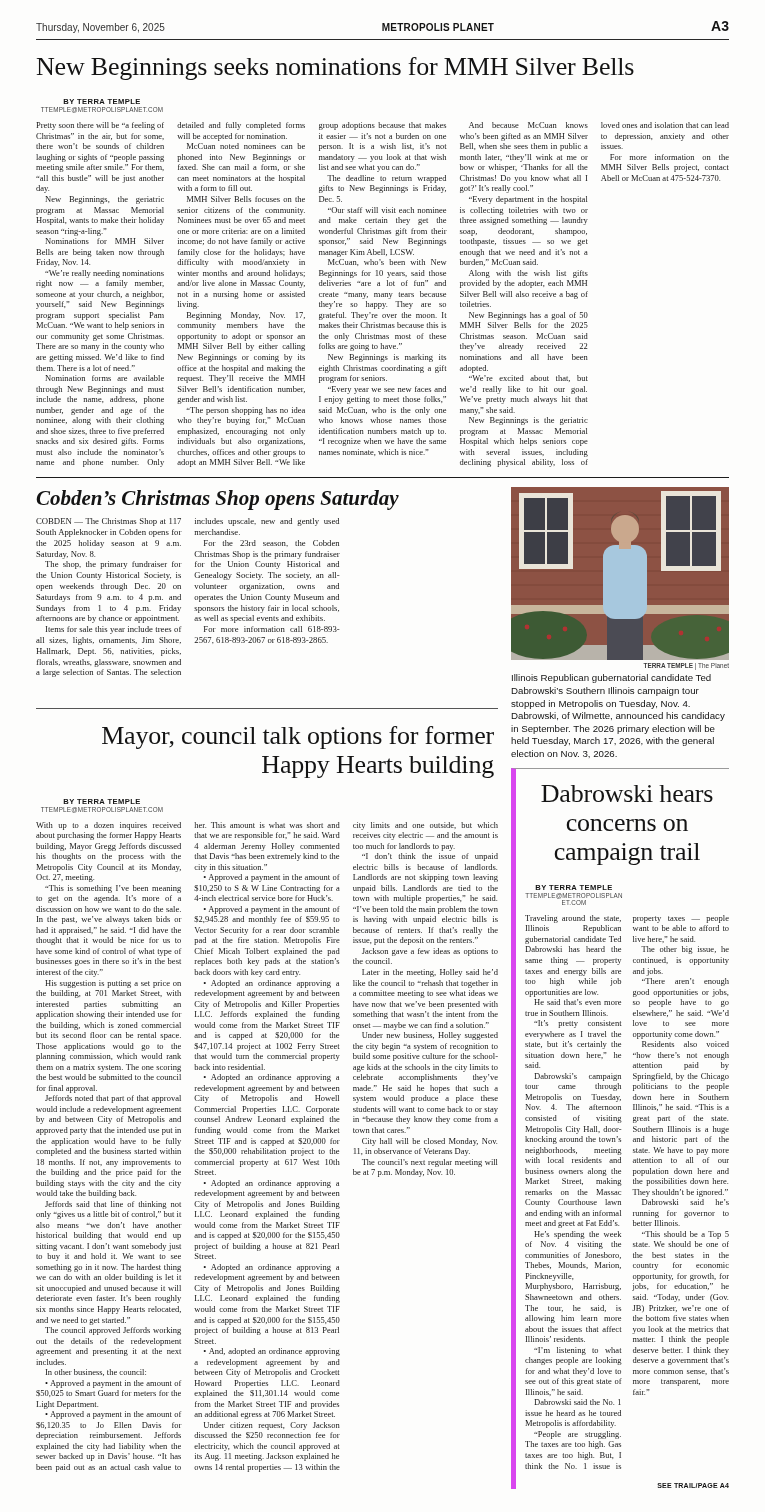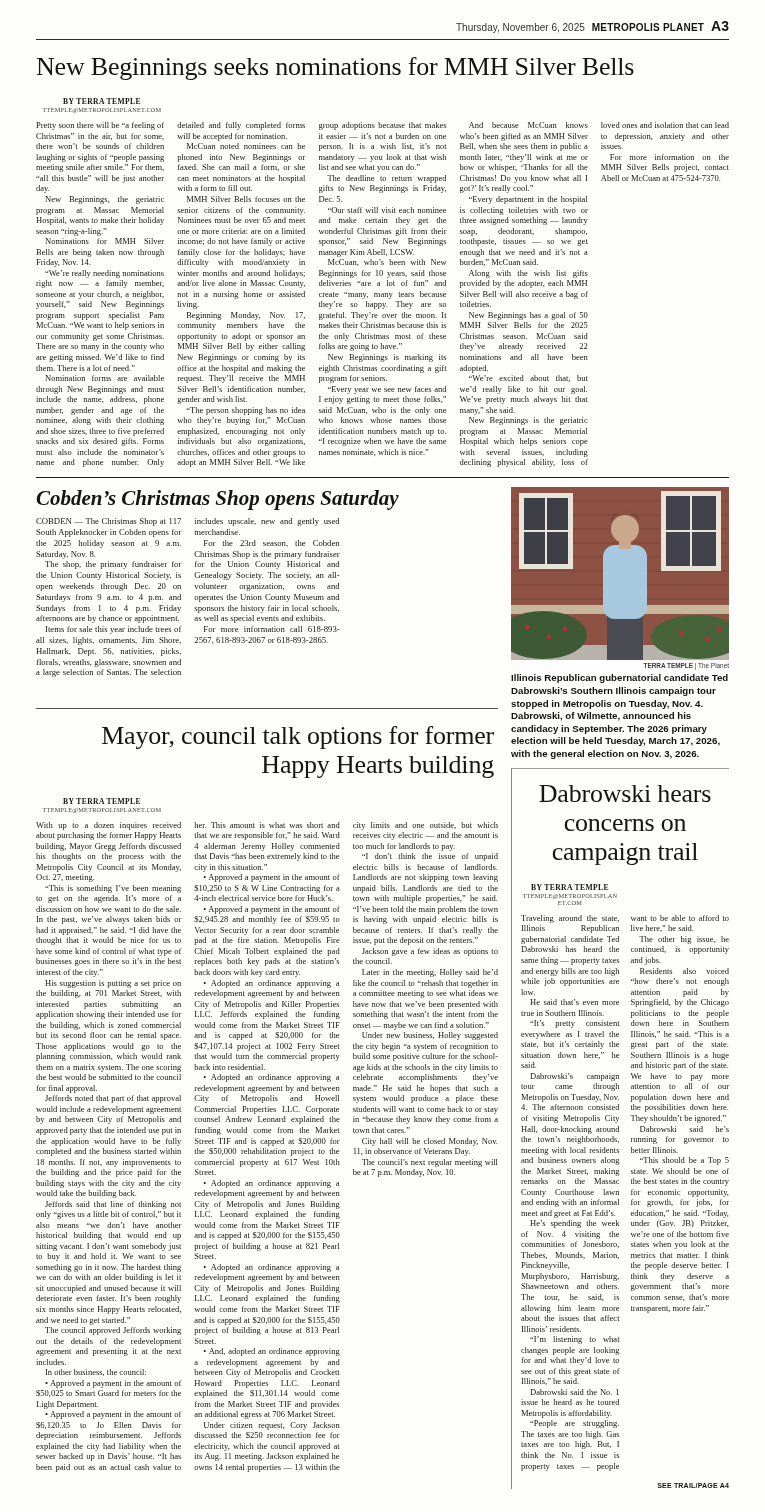--- a/index.html
+++ b/index.html
@@ -9,34 +9,34 @@
     width: 765px; height: 1512px;
     margin: 0 auto;
     background: #fdfdfc;
     color: #141414;
     font-family: "Liberation Serif", serif;
     padding: 8px 36px 10px;
     overflow: hidden;
   }
   
   .masthead {
-    display: flex; justify-content: flex-end; align-items: baseline; gap: 7px;
+    display: flex; justify-content: space-between; align-items: baseline; gap: 7px;
     font-family: "Liberation Sans", sans-serif;
     font-size: 10px; padding: 10px 0 5px;
     border-bottom: 1.5px solid #2a2a2a;
   }
   .masthead-date { color: #333; }
   .masthead-paper { font-weight: bold; letter-spacing: 0.2px; }
   .masthead-page { font-weight: bold; font-size: 14px; }
   
   .headline-xl {
     font-size: 26px; font-weight: normal; 
     letter-spacing: -0.2px; margin: 13px 0 4px; line-height: 1.05;
   }
-  .byline-block { width: 132px; text-align: center; font-family: Liberation Serif, serif; margin: 17px 0 7px; }
+  .byline-block { width: 132px; text-align: center; font-family: Liberation Sans, sans-serif; margin: 17px 0 7px; }
   .byline-name  { font-size: 7.6px; font-weight: bold; letter-spacing: 0.4px; }
   .byline-email { font-size: 6.3px; color: #444; letter-spacing: 0.2px; overflow-wrap: anywhere; }
   
   .article-body {
     font-size: 8.5px; line-height: 1.24; text-align: justify;
     column-fill: auto; overflow: hidden;
   }
   .article-body p { margin: 0; text-indent: 9px; }
   .article-body p:first-child { text-indent: 0; }
   .cols-5 { column-count: 5; column-gap: 13px; height: 349px; }
@@ -57,24 +57,24 @@
   .hh-body { column-count: 3; column-gap: 13px; height: 658px; }
   
   .photo-figure { margin: 0; }
   .photo-figure svg { display: block; width: 218px; height: 173px; }
   .photo-credit {
     text-align: right; font-family: "Liberation Sans", sans-serif;
     font-size: 6.4px; color: #3a3a3a; margin: 2px 0 3px;
   }
   .photo-credit b { font-weight: bold; }
   .photo-caption {
-    font-family: "Liberation Sans", sans-serif; font-weight: bold;
+    font-family: "Liberation Sans", sans-serif; font-weight: normal;
     font-size: 9.7px; line-height: 1.3; color: #111;
   }
-  .trail-block { border-left: 1px solid #d946ef; border-top: 1px solid #9a9a9a; margin-top: 7px; padding: 4px 0 0 9px; }
+  .trail-block { border-left: 5px solid #d946ef; border-top: 1px solid #9a9a9a; margin-top: 7px; padding: 4px 0 0 9px; }
   .headline-rail {
     font-size: 26px; font-weight: normal; text-align: center;
     line-height: 1.12; margin: 6px 0 7px; letter-spacing: -0.2px;
   }
   .byline-rail { width: 98px; }
   .trail-body { column-count: 2; column-gap: 11px; height: 566px; }
   .continuation {
     text-align: right; font-family: "Liberation Sans", sans-serif;
     font-weight: bold; font-size: 7px; margin-top: 3px; letter-spacing: 0.2px;
   }
@@ -225,20 +225,21 @@
         <div class="article-body trail-body">
             <p class="para">Traveling around the state, Illinois Republican gubernatorial candidate Ted Dabrowski has heard the same thing — property taxes and energy bills are too high while job opportunities are low.</p>
             <p class="para">He said that’s even more true in Southern Illinois.</p>
             <p class="para">“It’s pretty consistent everywhere as I travel the state, but it’s certainly the situation down here,” he said.</p>
             <p class="para">Dabrowski’s campaign tour came through Metropolis on Tuesday, Nov. 4. The afternoon consisted of visiting Metropolis City Hall, door-knocking around the town’s neighborhoods, meeting with local residents and business owners along the Market Street, making remarks on the Massac County Courthouse lawn and ending with an informal meet and greet at Fat Edd’s.</p>
             <p class="para">He’s spending the week of Nov. 4 visiting the communities of Jonesboro, Thebes, Mounds, Marion, Pinckneyville, Murphysboro, Harrisburg, Shawneetown and others. The tour, he said, is allowing him learn more about the issues that affect Illinois’ residents.</p>
             <p class="para">“I’m listening to what changes people are looking for and what they’d love to see out of this great state of Illinois,” he said.</p>
             <p class="para">Dabrowski said the No. 1 issue he heard as he toured Metropolis is affordability.</p>
             <p class="para">“People are struggling. The taxes are too high. Gas taxes are too high. But, I think the No. 1 issue is property taxes — people want to be able to afford to live here,” he said.</p>
             <p class="para">The other big issue, he continued, is opportunity and jobs.</p>
+            <p class="para">“There aren’t enough good opportunities or jobs, so people have to go elsewhere,” he said. “We’d love to see more opportunity come down.”</p>
             <p class="para">Residents also voiced “how there’s not enough attention paid by Springfield, by the Chicago politicians to the people down here in Southern Illinois,” he said. “This is a great part of the state. Southern Illinois is a huge and historic part of the state. We have to pay more attention to all of our population down here and the possibilities down here. They shouldn’t be ignored.”</p>
             <p class="para">Dabrowski said he’s running for governor to better Illinois.</p>
             <p class="para">“This should be a Top 5 state. We should be one of the best states in the country for economic opportunity, for growth, for jobs, for education,” he said. “Today, under (Gov. JB) Pritzker, we’re one of the bottom five states when you look at the metrics that matter. I think the people deserve better. I think they deserve a government that’s more common sense, that’s more transparent, more fair.”</p>
           </div>
         <div class="continuation">SEE TRAIL/PAGE A4</div>
       </div>
 
     </div>
   </div>
 

